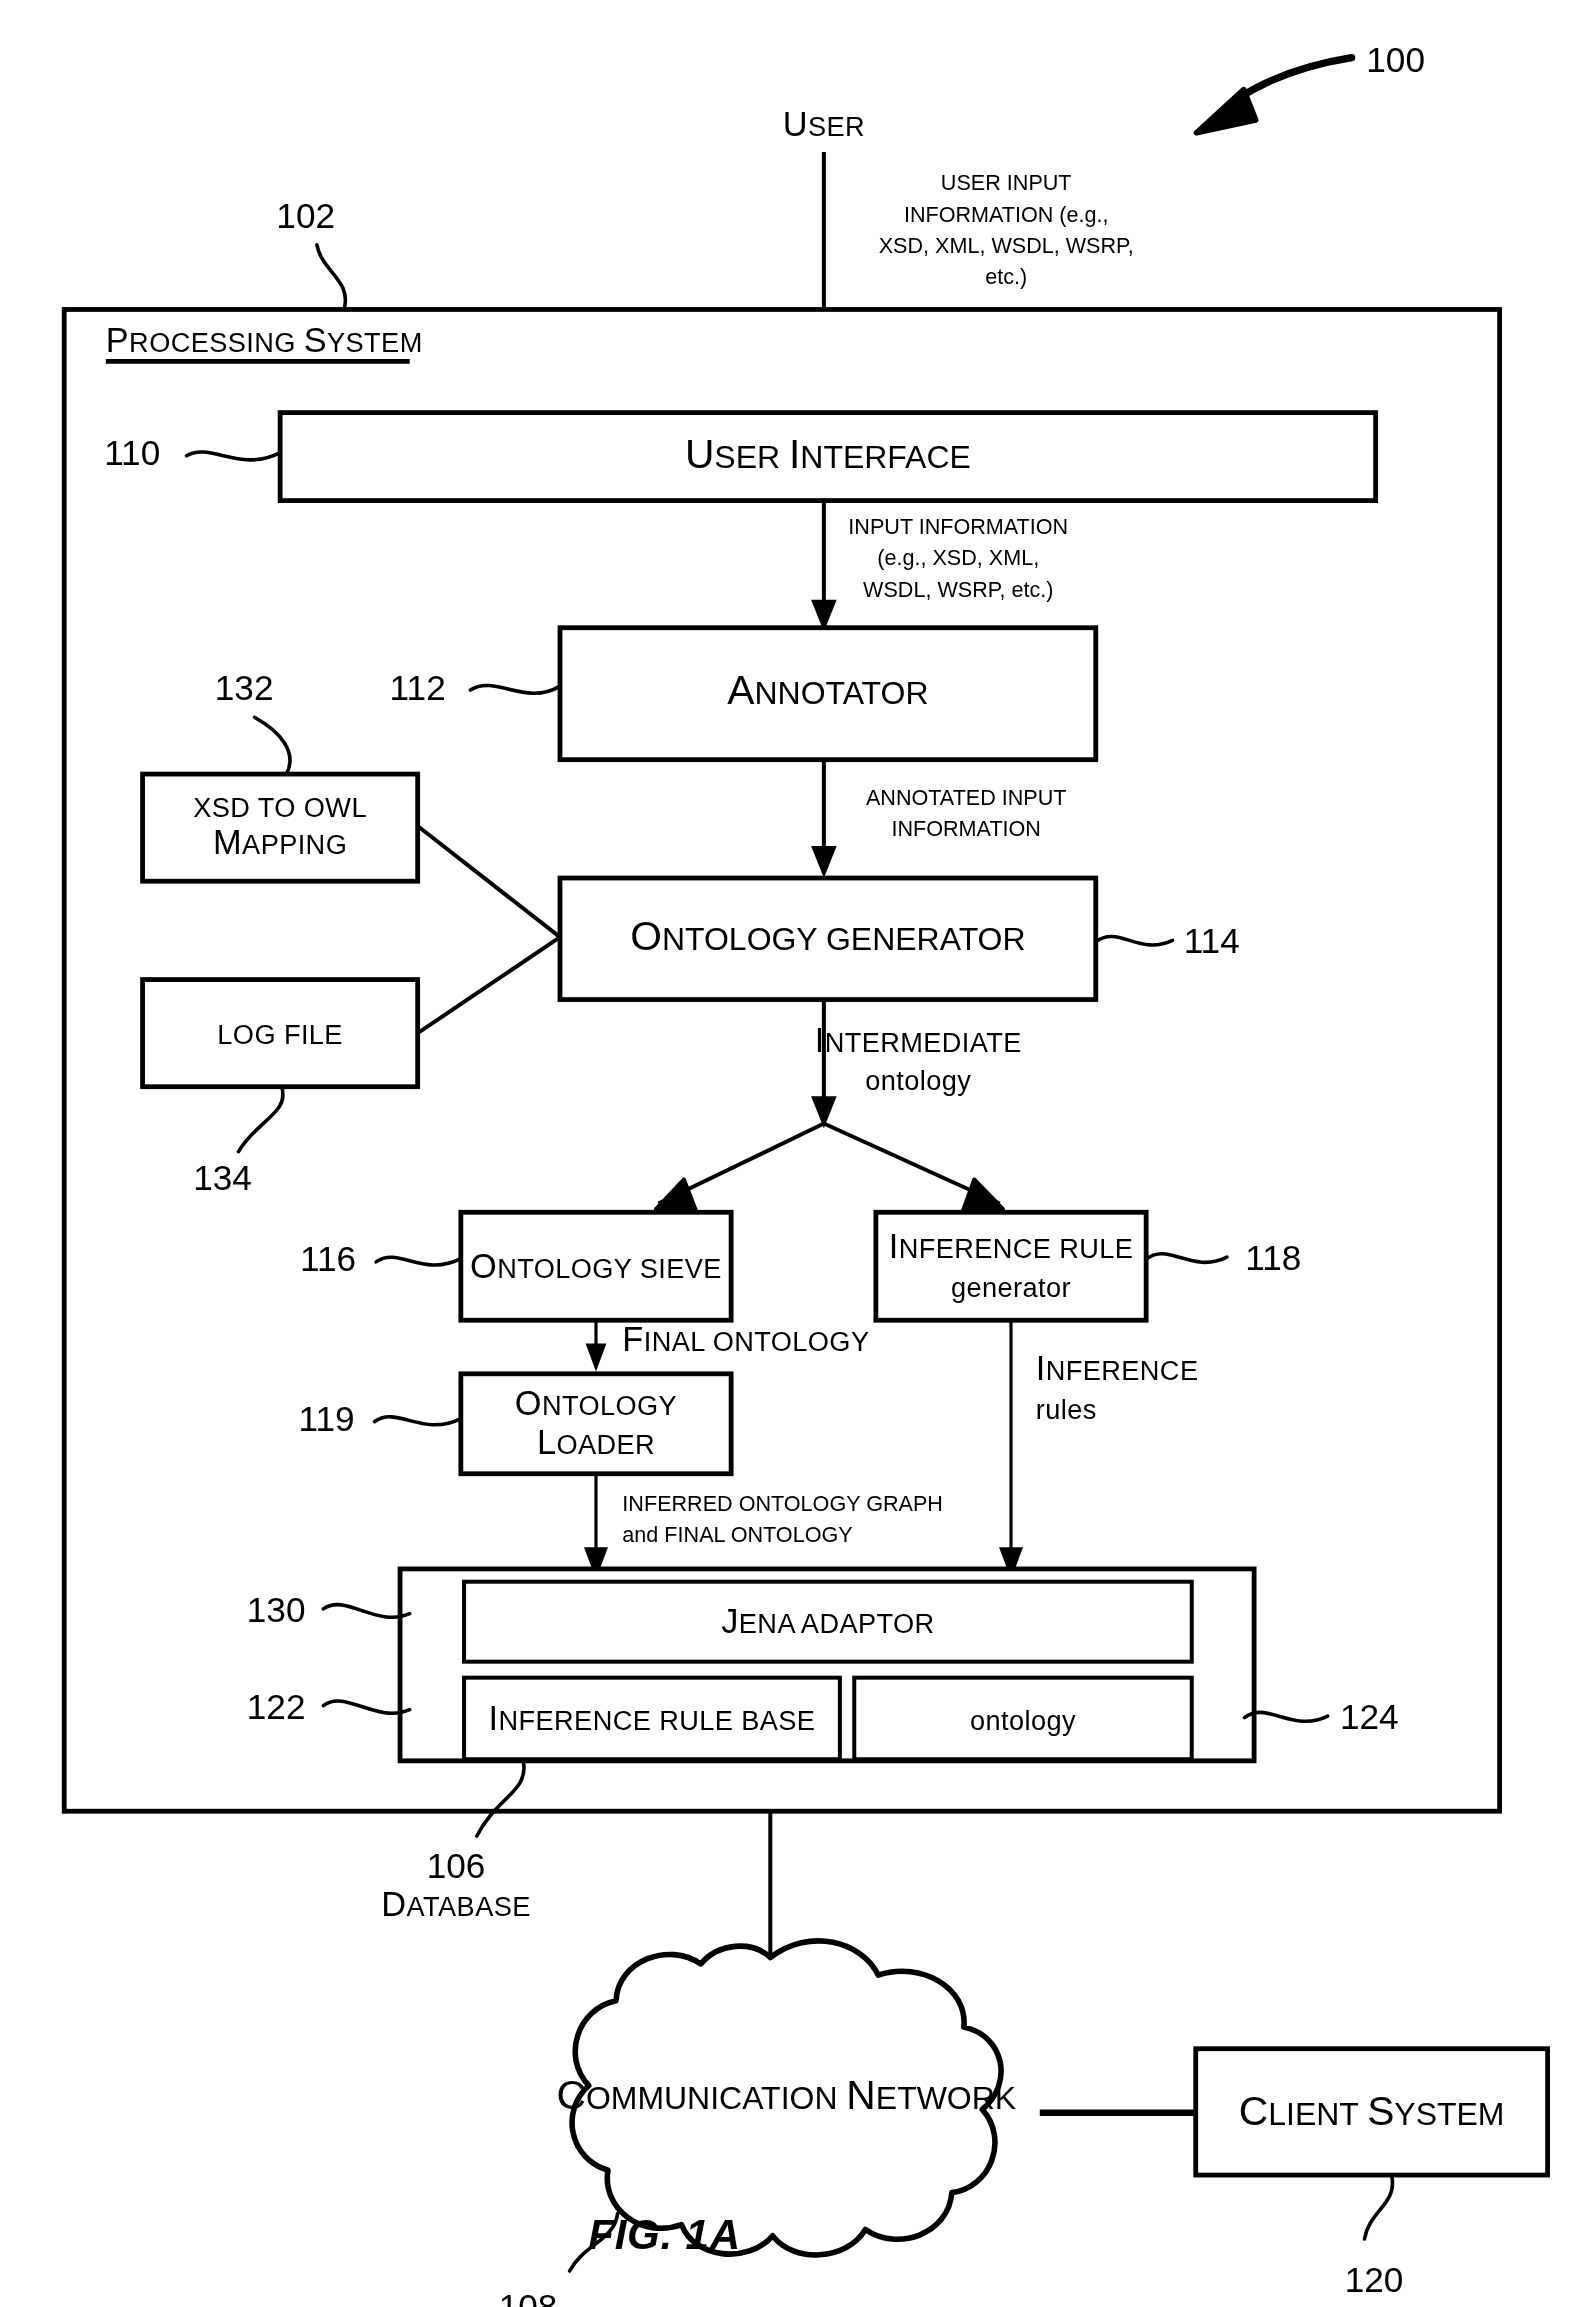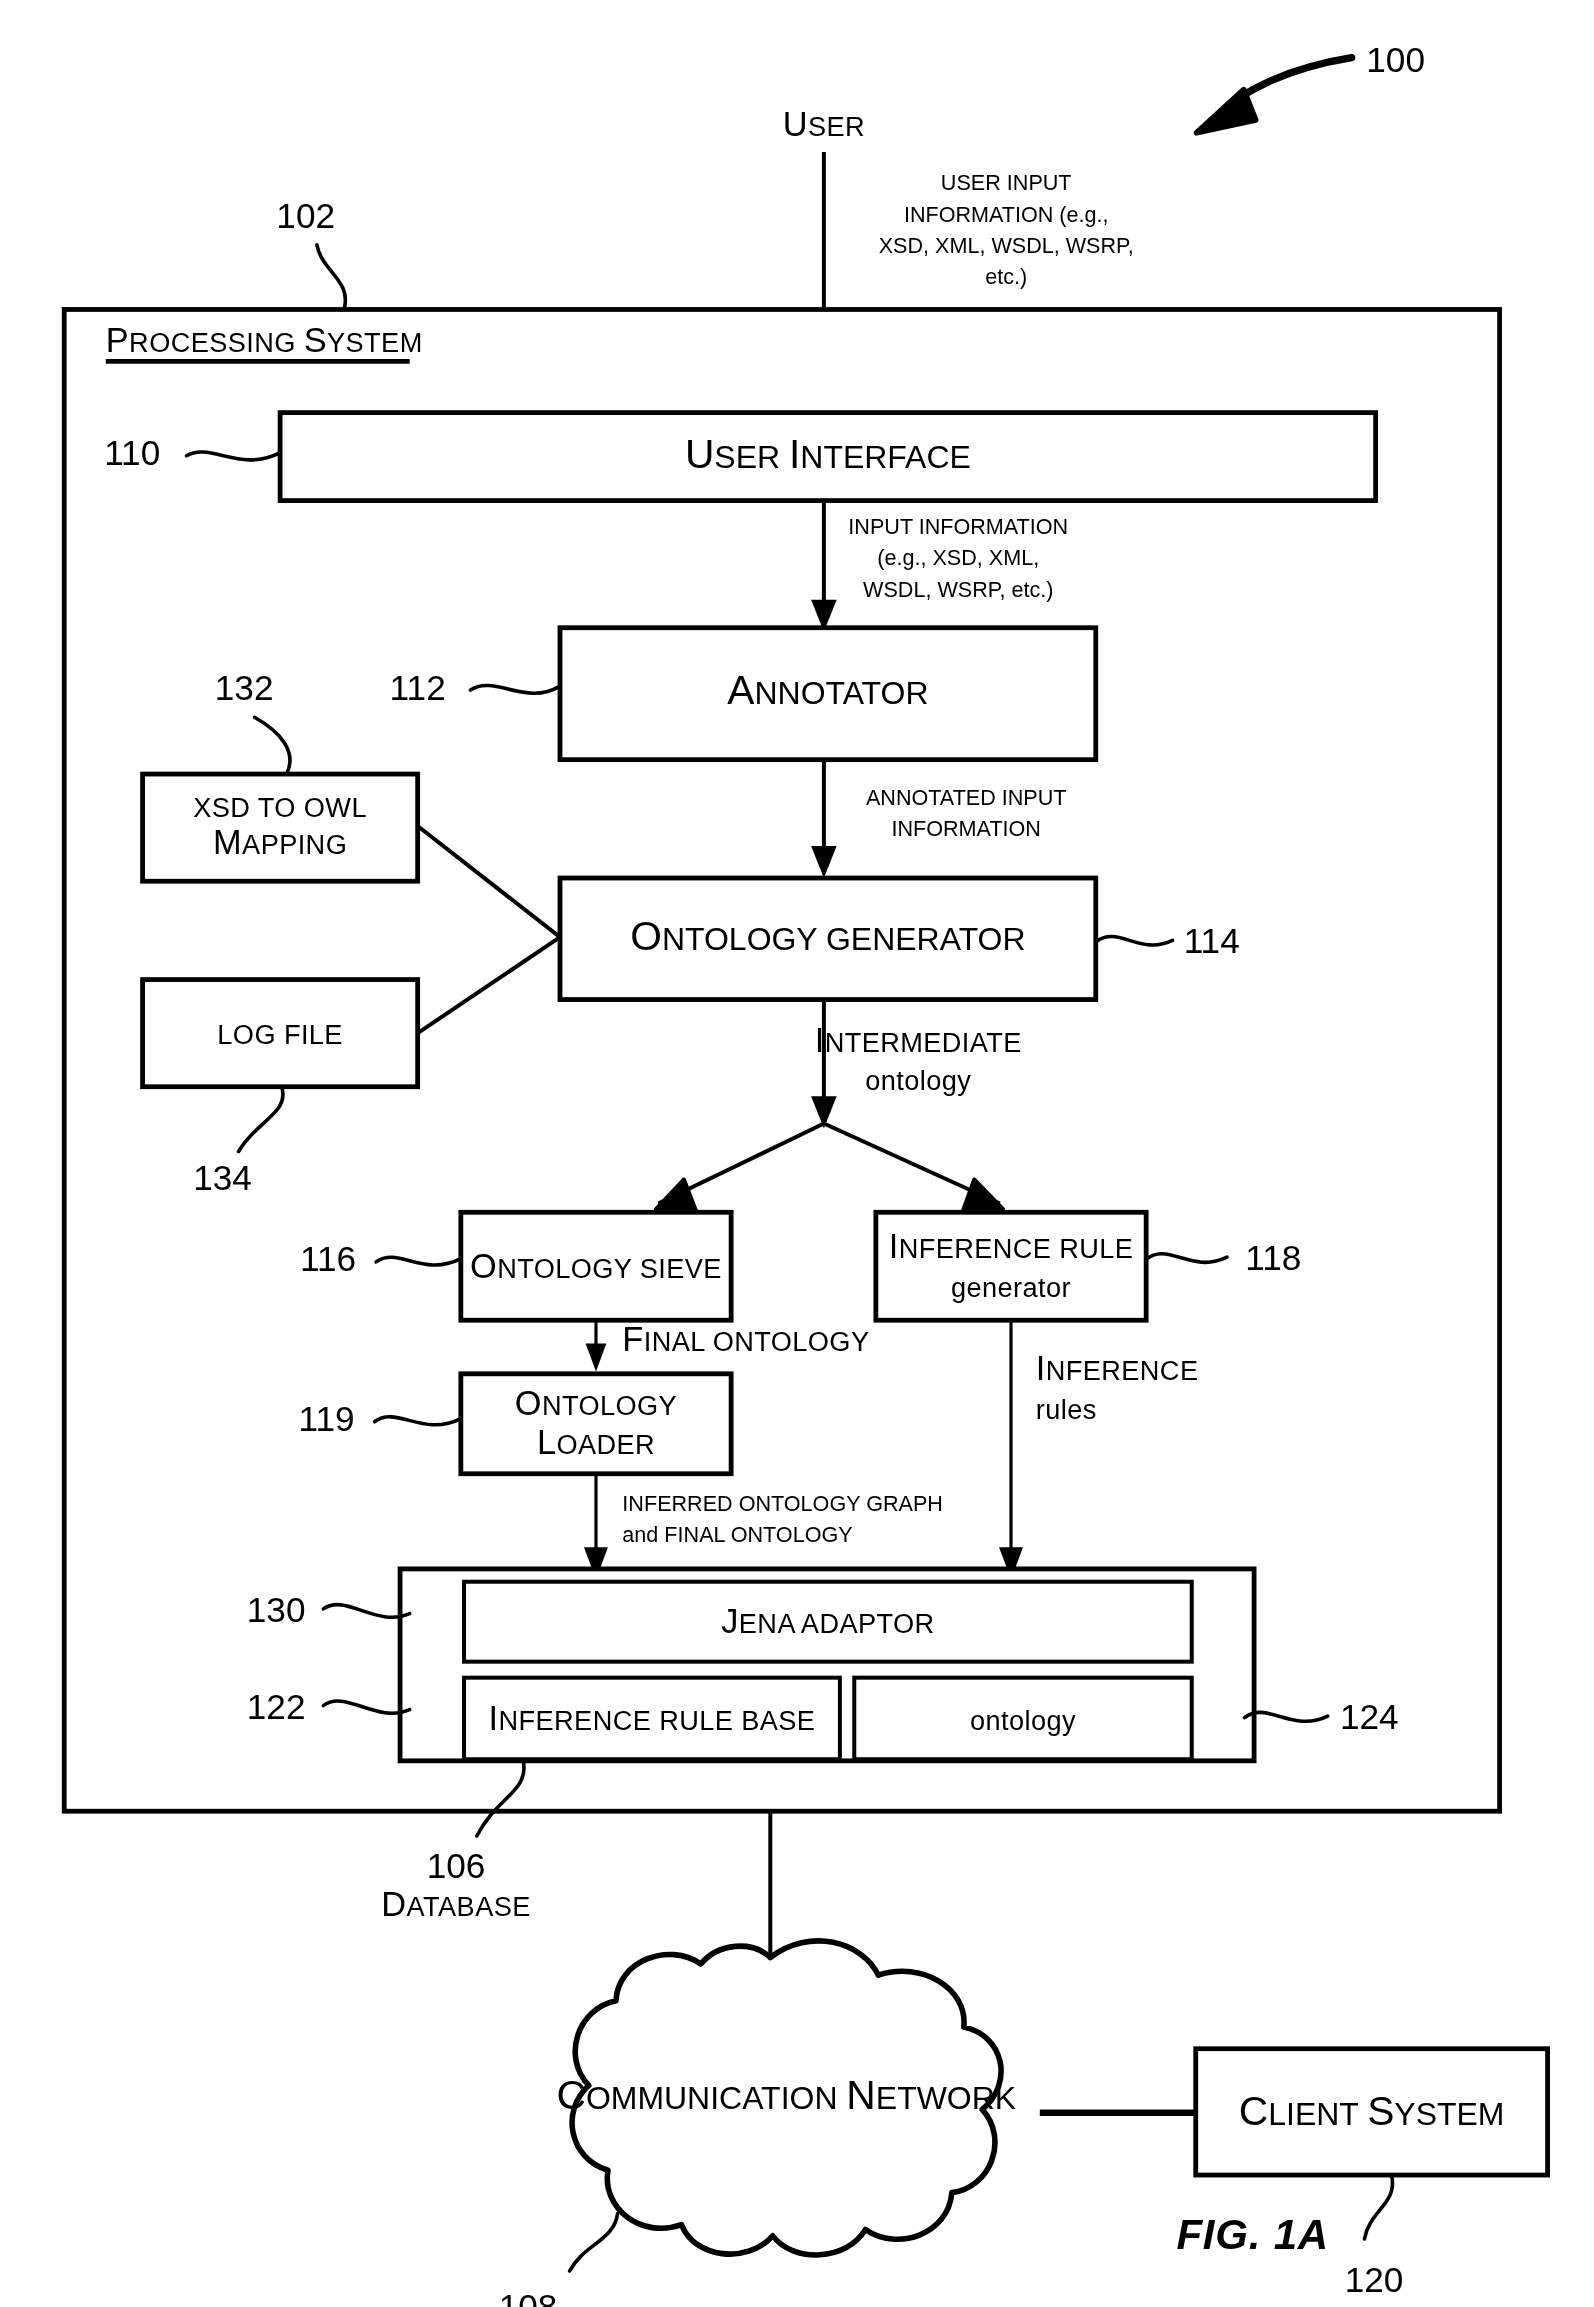--- a/index.html
+++ b/index.html
@@ -293,16 +293,16 @@
   <text class="sc-lg mid" x="1715" y="2658">
     <tspan class="sc-lg-cap">C</tspan><tspan>LIENT </tspan><tspan class="sc-lg-cap">S</tspan><tspan>YSTEM</tspan>
   </text>
   <g>
     <path class="lead" d="M1740,2720 C1748,2756 1712,2764 1706,2800"></path>
   </g>
   <text class="num mid" x="1718" y="2866">120</text>
 
 </svg>
 
-<div style="position:absolute; left:0; top:2211px; width:1329px; text-align:right;">
+<div style="position:absolute; left:0; top:2211px; width:1329px; text-align:center;">
   <span class="figcap">FIG. 1A</span>
 </div>
 
 
 </body></html>

